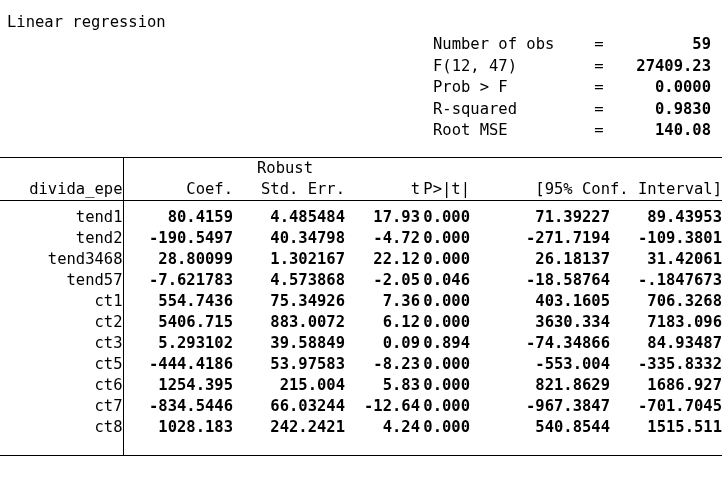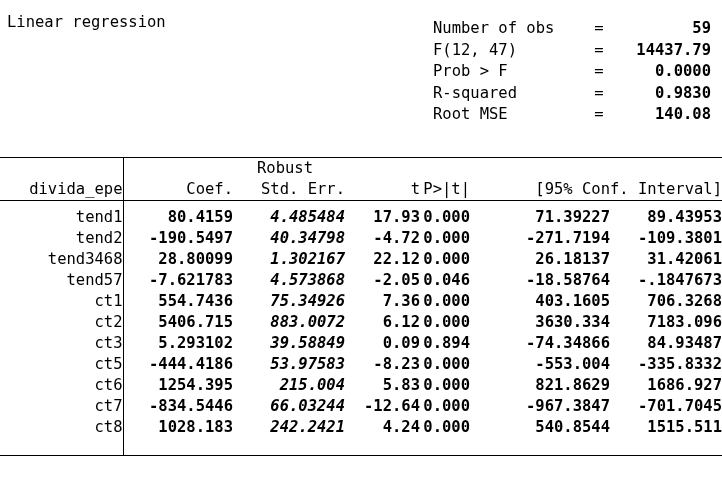--- a/index.html
+++ b/index.html
@@ -8,21 +8,21 @@
     background: #ffffff; color: #000000;
     font-family: "DejaVu Sans Mono", "Liberation Mono", monospace;
     font-size: 15.5px;
     overflow: hidden;
   }
   .page { position: relative; width: 722px; height: 500px; }
 
   
   .header { position: relative; width: 722px; height: 157px; }
   .title { position: absolute; left: 7px; top: 12px; line-height: 21.5px; white-space: pre; }
-  .stats { position: absolute; left: 433px; top: 12px; border-collapse: collapse; table-layout: fixed; }
+  .stats { position: absolute; left: 433px; top: 28px; border-collapse: collapse; table-layout: fixed; }
   .stats td { line-height: 21.5px; white-space: pre; padding: 0; }
   .stats .sl { width: 150px; text-align: left; }
   .stats .se { width: 32px;  text-align: center; }
   .stats .sv { width: 96px;  text-align: right; font-weight: bold; }
 
   
   table.results {
     width: 722px;
     border-collapse: collapse; table-layout: fixed;
     border-top: 1.5px solid #000;
@@ -32,21 +32,21 @@
   table.results td {
     line-height: 21px; padding: 0;
     white-space: pre; text-align: right; overflow: hidden;
   }
   col.w1 { width: 123px; } col.w2 { width: 110px; } col.w3 { width: 112px; }
   col.w4 { width: 75px; }  col.w5 { width: 50px; }  col.w6 { width: 140px; }
   col.w7 { width: 112px; }
 
   .c1 { border-right: 1.5px solid #000; padding-right: 8px; }
   .c2 { padding-right: 3px; }
-  .c3 { padding-right: 12px; font-style: italic; }
+  .c3 { padding-right: 12px; }
   .c4 { padding-right: 15px; }
   .c5 { padding-right: 2px; }
   .c6 { padding-right: 3px; }
   .c7 { padding-right: 13px; }
 
   .robust-row td { padding-top: 6px; }
   .h-robust { padding-right: 32px !important; }
   .head-row td { border-bottom: 1.5px solid #000; padding-bottom: 13px; }
   .h-coef { padding-right: 6px; }
   .h-se   { padding-right: 8px; }
@@ -69,21 +69,21 @@
     <table class="stats">
       <tbody>
         <tr>
           <td class="sl">Number of obs</td>
           <td class="se">=</td>
           <td class="sv">59</td>
         </tr>
         <tr>
           <td class="sl">F(12, 47)</td>
           <td class="se">=</td>
-          <td class="sv">14437.79</td>
+          <td class="sv">27409.23</td>
         </tr>
         <tr>
           <td class="sl">Prob &gt; F</td>
           <td class="se">=</td>
           <td class="sv">0.0000</td>
         </tr>
         <tr>
           <td class="sl">R-squared</td>
           <td class="se">=</td>
           <td class="sv">0.9830</td>

